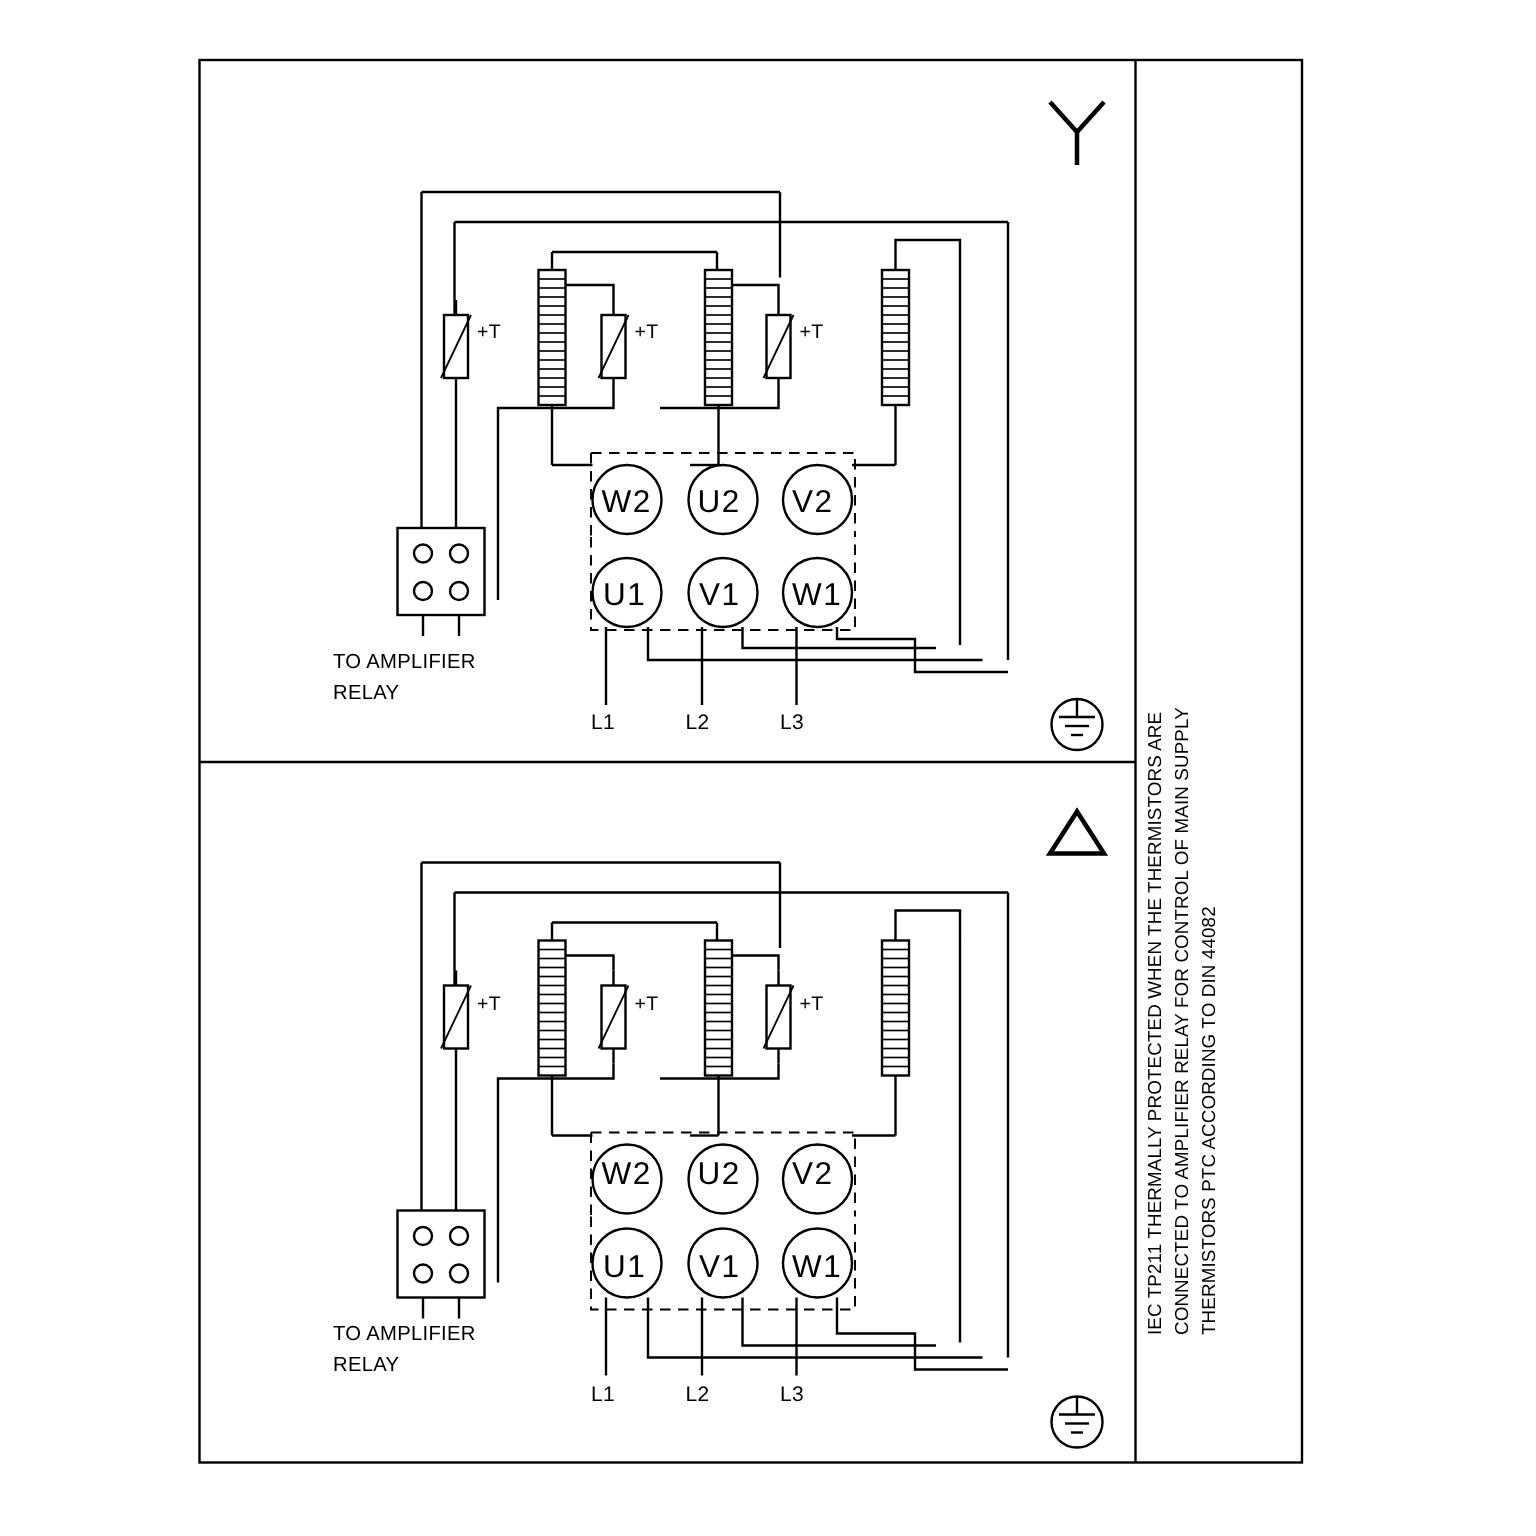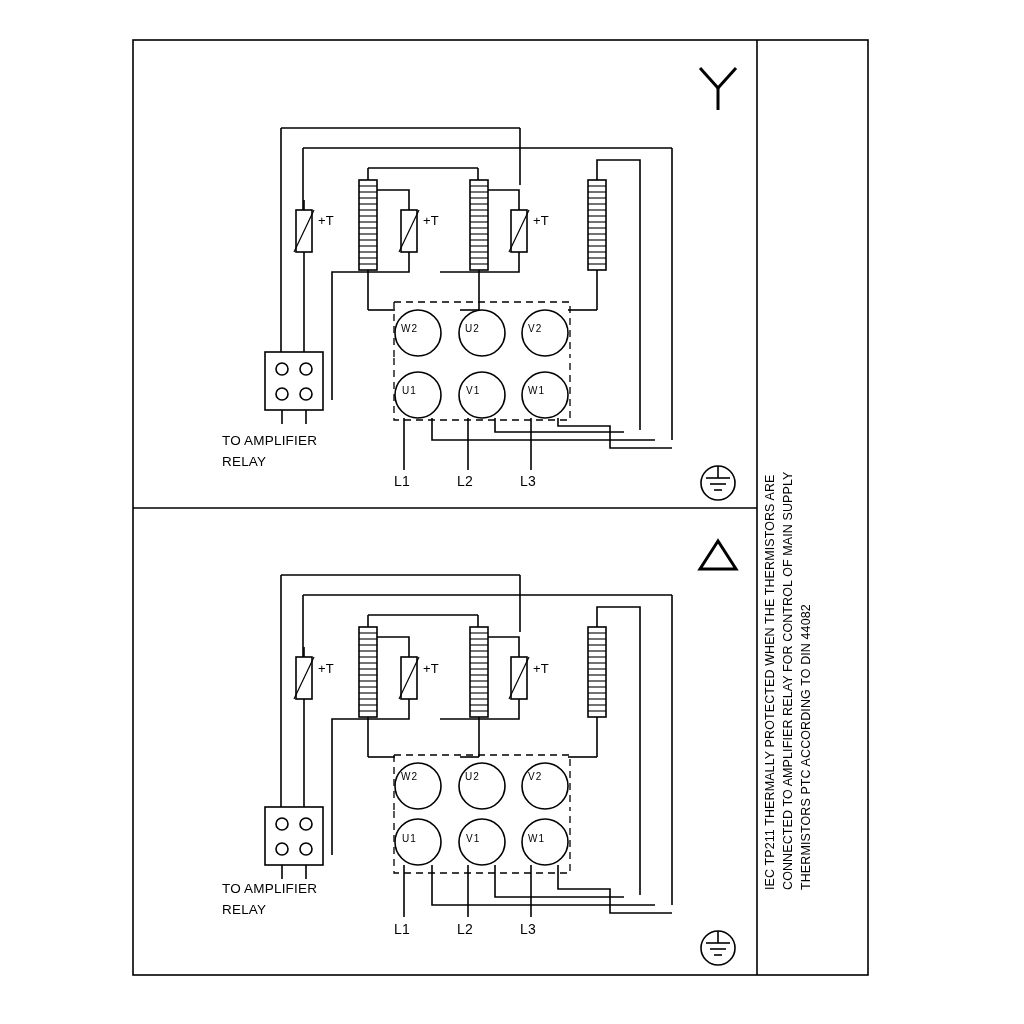--- a/index.html
+++ b/index.html
@@ -27,21 +27,21 @@
     height: 1024px;
   }
   .lbl {
     position: absolute;
     font-family: "Liberation Sans", sans-serif;
     font-size: 13px;
     letter-spacing: 0.2px;
     white-space: nowrap;
     color: #000;
   }
-  .lbl.term { font-size: 10px; letter-spacing: 1px; }
+  .lbl.term { font-size: 21px; letter-spacing: 1px; }
   .note-block {
     position: absolute;
     left: 757px;
     top: 330px;
     width: 30px;
     height: 600px;
   }
   .note-line {
     position: absolute;
     transform-origin: 0 0;

